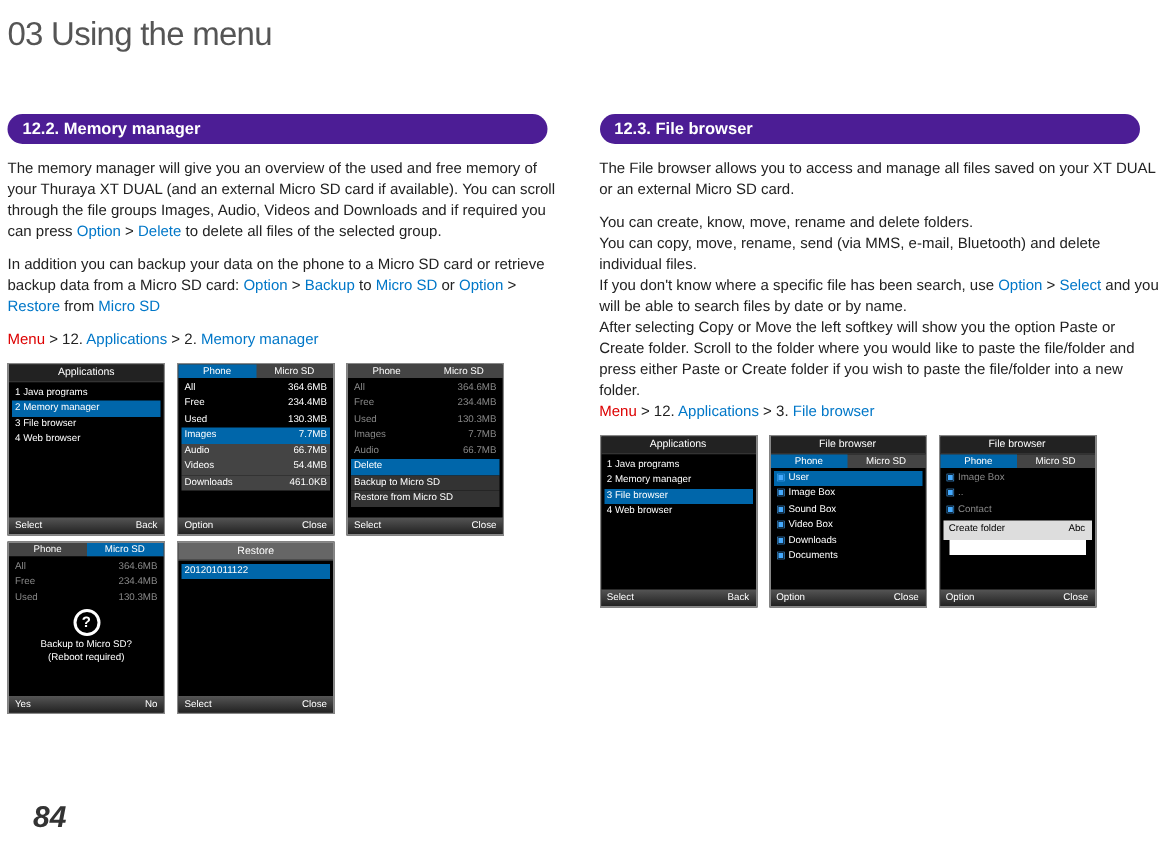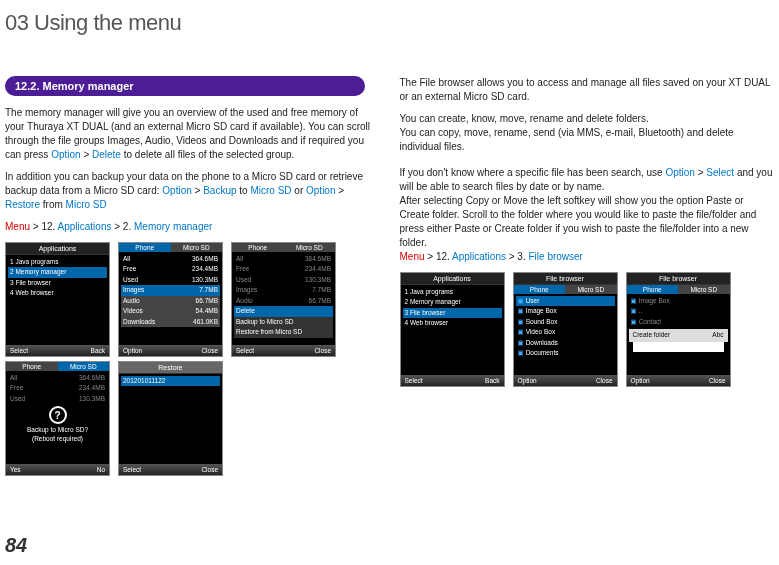--- a/index.html
+++ b/index.html
@@ -96,21 +96,21 @@
       display:flex;justify-content:space-between;
       background:linear-gradient(#555,#222);
       padding:2px 4px;font-size:6.5px;
     }
     .circle-q{
       width:18px;height:18px;border:2px solid #fff;border-radius:50%;
       margin:2px auto;display:flex;align-items:center;justify-content:center;
       font-size:10px;font-weight:bold;color:#fff;
     }
     .page-num{
-      position:absolute;bottom:8px;left:5px;
+      position:absolute;bottom:8px;left:22px;
       font-size:20px;font-weight:bold;font-style:italic;color:#333;
     }
     .folder-icon{color:#4af;}
   </style>
 </head>
 <body>
 
 <div class="chapter-title">03 Using the menu</div>
 
 <div class="columns">
@@ -260,24 +260,25 @@
         </div>
         <div class="ps-soft">
             <span>Select</span>
             <span>Close</span>
           </div>
       </div>
     </div>
   </div>
 
   <div class="col">
+    <div class="section-header">12.3. File browser</div>
 
     <p class="body-text">The File browser allows you to access and manage all files saved on your XT DUAL or an external Micro SD card.</p>
     <p class="body-text" style="margin-bottom:0">You can create, know, move, rename and delete folders.</p>
-    <p class="body-text" style="margin-bottom:12px">You can copy, move, rename, send (via MMS, e-mail, Bluetooth) and delete individual files.</p>
+    <p class="body-text" style="margin-bottom:0">You can copy, move, rename, send (via MMS, e-mail, Bluetooth) and delete individual files.</p>
     <p class="body-text" style="margin-bottom:0">
       <span>If you don't know where a specific file has been search, use </span><span class="menu-blue">Option</span><span> &gt; </span><span class="menu-blue">Select</span><span> and you will be able to search files by date or by name.</span>
     </p>
     <p class="body-text" style="margin-bottom:0">After selecting Copy or Move the left softkey will show you the option Paste or Create folder. Scroll to the folder where you would like to paste the file/folder and press either Paste or Create folder if you wish to paste the file/folder into a new folder.</p>
     <p class="body-text">
       <span class="menu-path">Menu</span><span> &gt; 12. </span><span class="menu-blue">Applications</span><span> &gt; 3. </span><span class="menu-blue">File browser</span>
     </p>
 
     <div class="screens-row">
       <div class="phone-screen sm">

